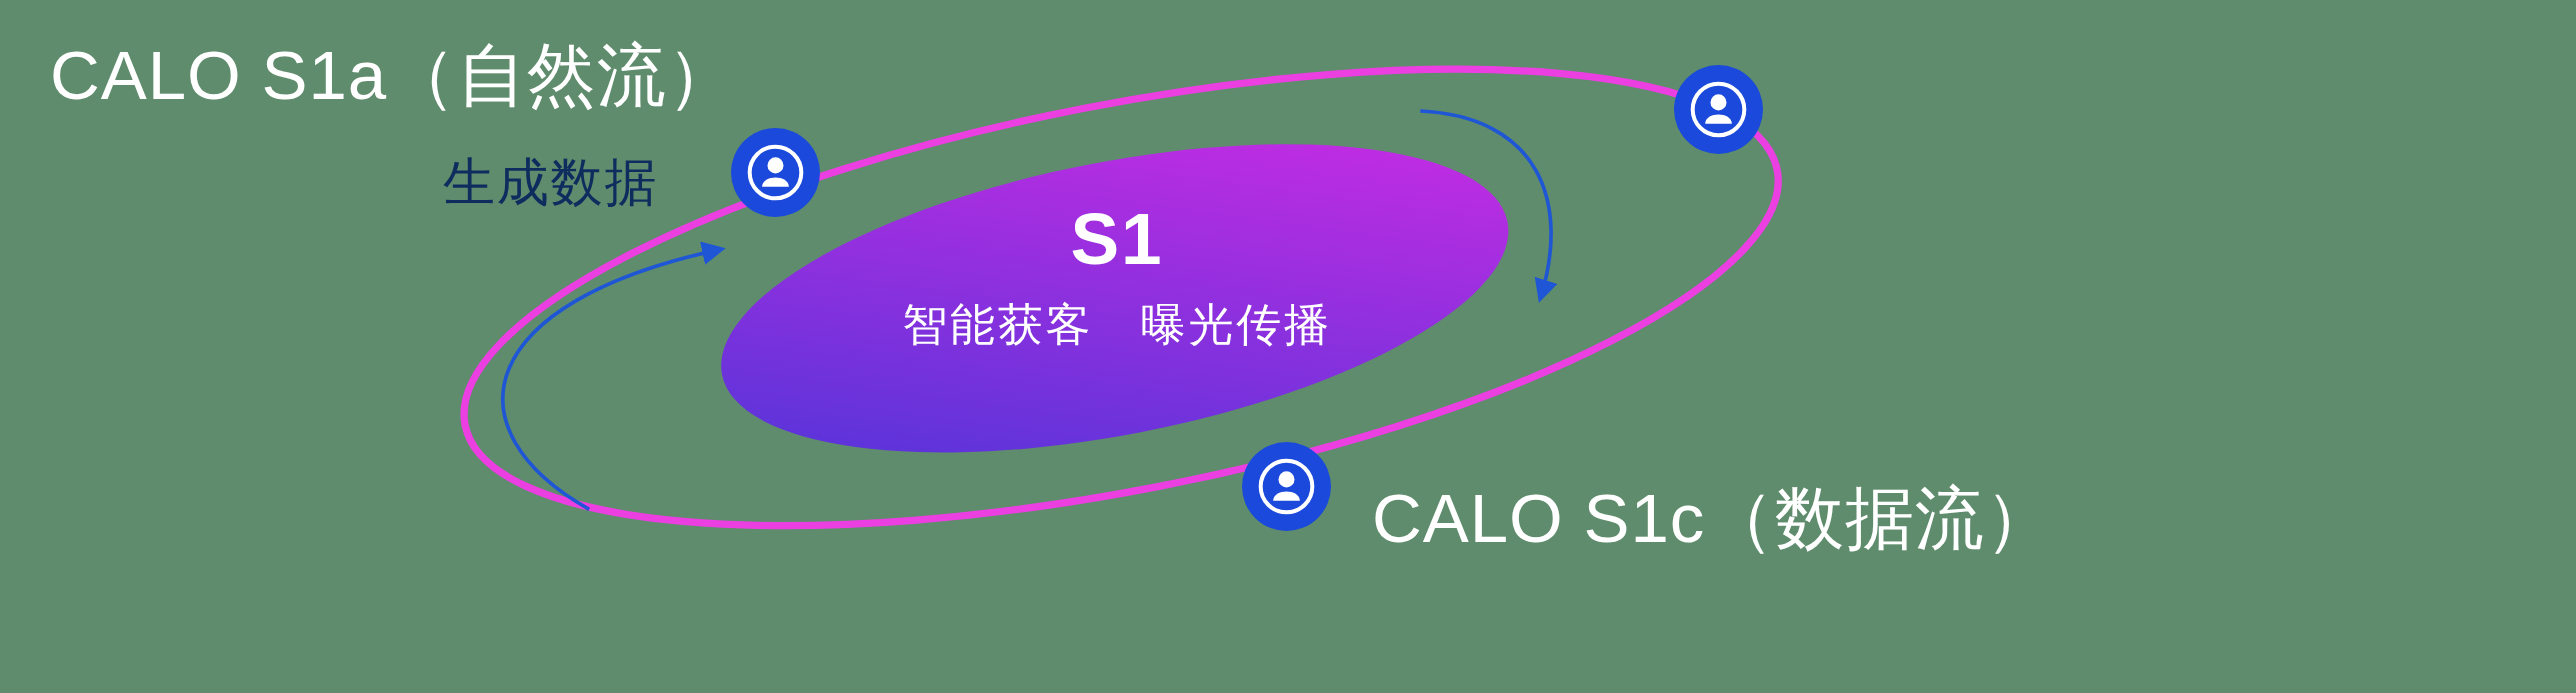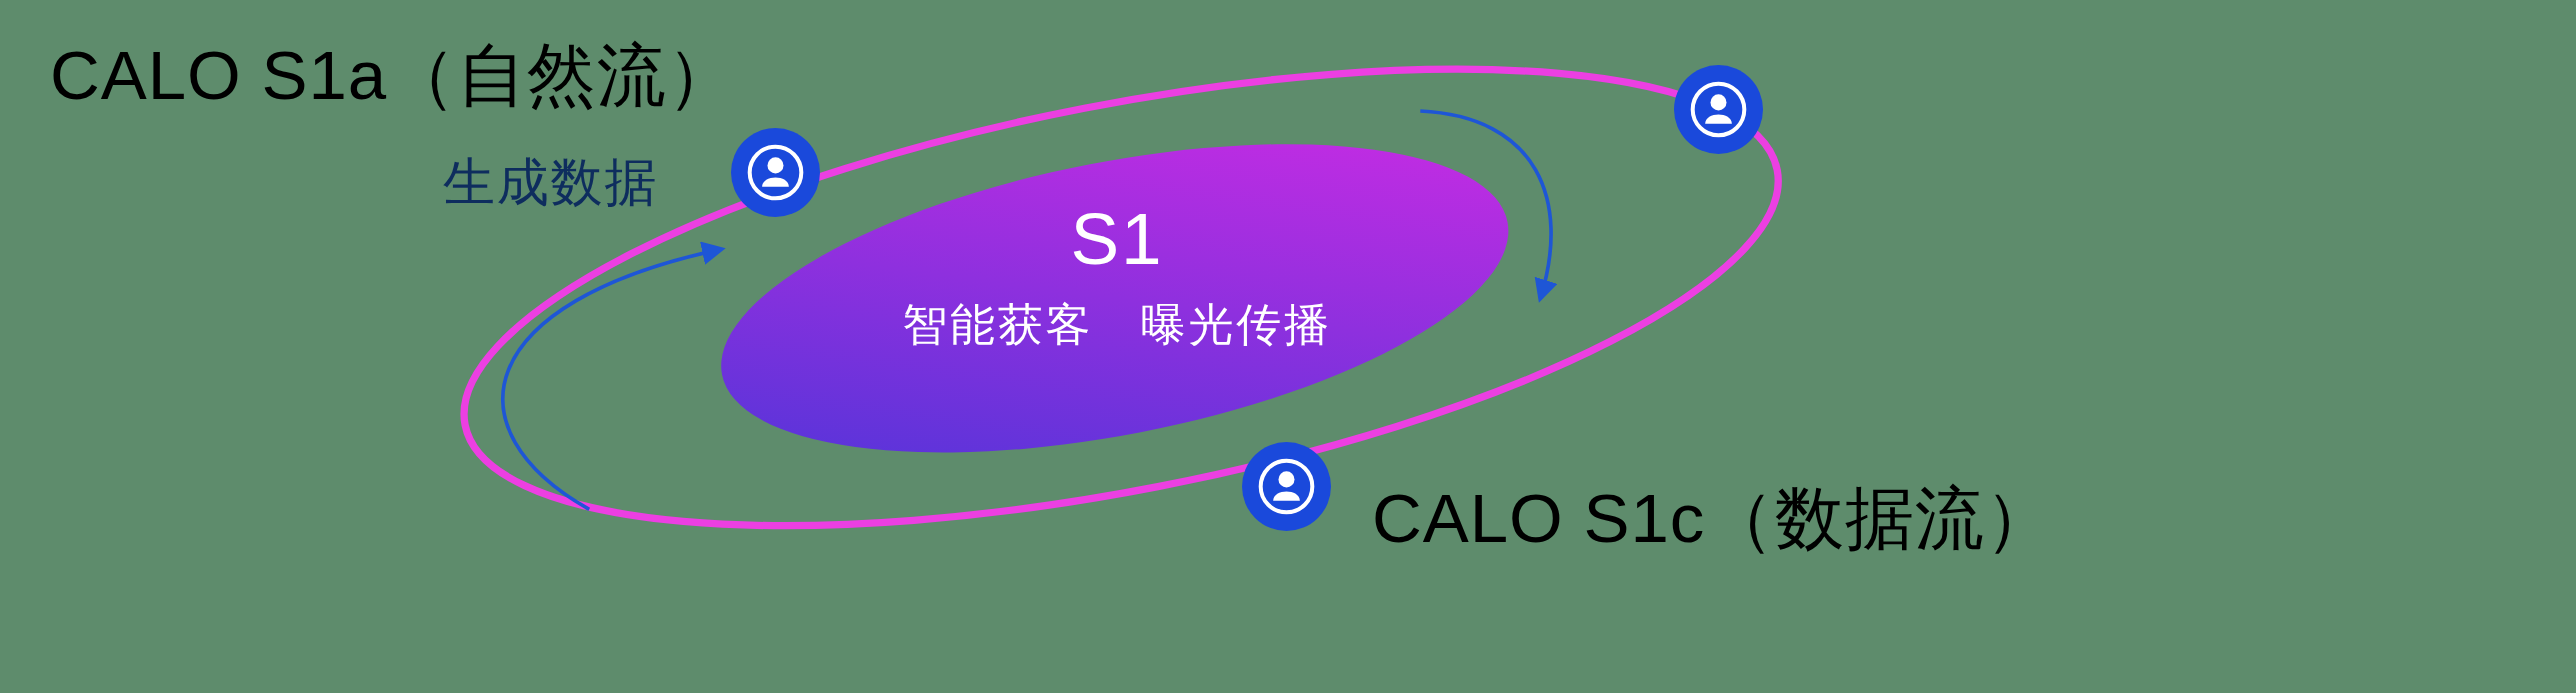--- a/index.html
+++ b/index.html
@@ -3,33 +3,33 @@
 <meta charset="utf-8">
 <style>
   html,body{margin:0;padding:0;background:#5E8C6C;}
   .stage{
     position:relative;width:2576px;height:694px;overflow:hidden;
     background:#5E8C6C;
     font-family:"Liberation Sans","DejaVu Sans",sans-serif;
   }
   .layer{position:absolute;left:0;top:0;width:2576px;height:694px;}
   .label-blue{
-    position:absolute;color:#000000;font-size:69px;font-weight:500;
+    position:absolute;color:#ffffff;font-size:69px;font-weight:500;
     white-space:nowrap;letter-spacing:0.9px;line-height:1;
   }
   .label-navy{
     position:absolute;color:#0E2D5E;font-size:52px;font-weight:500;
     white-space:nowrap;letter-spacing:1.8px;line-height:1;
   }
   .node-icon{position:absolute;width:89px;height:89px;}
   .center-text{
     position:absolute;left:1117px;top:202px;transform:translateX(-50%);
     text-align:center;color:#ffffff;
   }
-  .center-title{font-size:73px;font-weight:400;line-height:1;letter-spacing:1.8px;}
+  .center-title{font-size:73px;font-weight:700;line-height:1;letter-spacing:1.8px;}
   .center-sub{font-size:45px;font-weight:400;margin-top:20px;letter-spacing:2.7px;white-space:nowrap;}
 </style>
 </head>
 <body>
 
 <div class="stage">
 
   <svg class="layer" viewBox="0 0 2833 763" aria-hidden="true">
     <defs>
       <linearGradient id="coreGrad" x1="0" y1="1" x2="1" y2="0">

